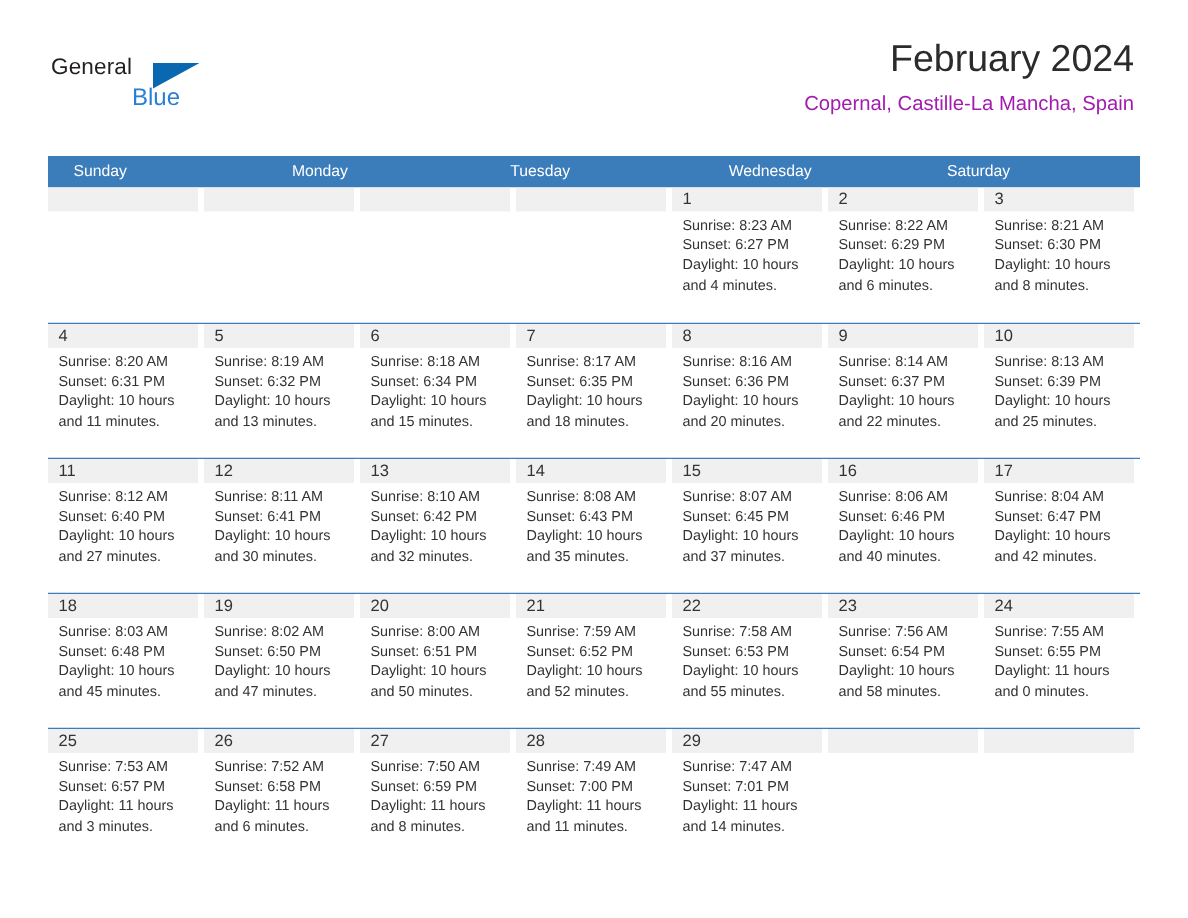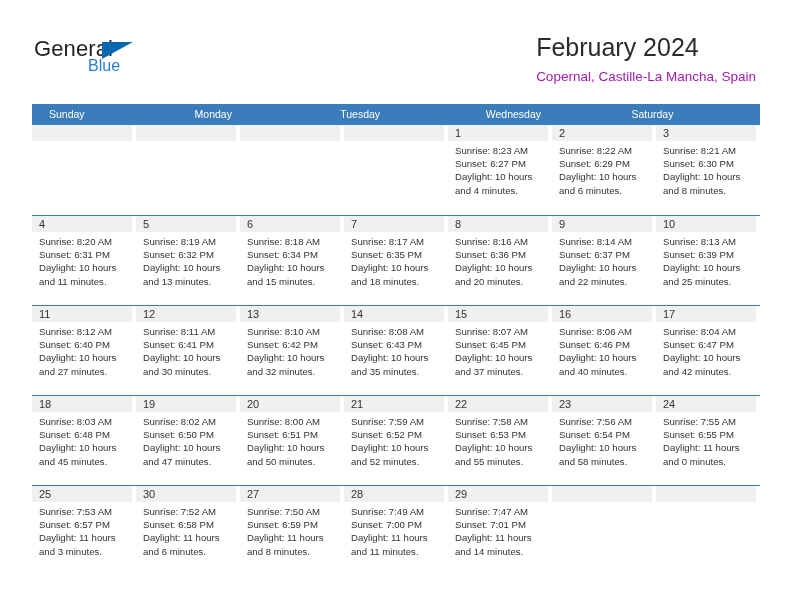--- a/index.html
+++ b/index.html
@@ -31,21 +31,21 @@
   .logo {
     position: absolute;
     left: 34px;
     top: 36px;
     width: 200px;
     height: 50px;
   }
   .logo-general {
     position: absolute;
     left: 0; top: 0;
-    font-size: 22px;
+    font-size: 15px;
     letter-spacing: 0.1px;
     color: #231f20;
     font-family: "Liberation Sans", sans-serif;
   }
   .logo-tri {
     position: absolute;
     left: 68px;
     top: 6px;
     width: 0; height: 0;
     border-left: 31px solid #0a68b0;
@@ -56,22 +56,22 @@
     left: 54px;
     top: 21px;
     font-size: 16px;
     color: #2a7fd4;
     font-family: "Liberation Sans", sans-serif;
   }
 
   .title-block {
     position: absolute;
     right: 36px;
-    top: 32px;
-    text-align: left;
+    top: 24px;
+    text-align: right;
   }
   .cal-title {
     font-size: 25px;
     color: #2b2b2b;
     font-weight: normal;
     line-height: 31px;
     white-space: nowrap;
   }
   .cal-subtitle {
     margin-top: 6px;
@@ -439,21 +439,21 @@
           <div class="cell">
             <div class="daynum">25</div>
             <div class="lines">
               <div>Sunrise: 7:53 AM</div>
               <div>Sunset: 6:57 PM</div>
               <div>Daylight: 11 hours</div>
               <div>and 3 minutes.</div>
             </div>
           </div>
           <div class="cell">
-            <div class="daynum">30</div>
+            <div class="daynum">26</div>
             <div class="lines">
               <div>Sunrise: 7:52 AM</div>
               <div>Sunset: 6:58 PM</div>
               <div>Daylight: 11 hours</div>
               <div>and 6 minutes.</div>
             </div>
           </div>
           <div class="cell">
             <div class="daynum">27</div>
             <div class="lines">

